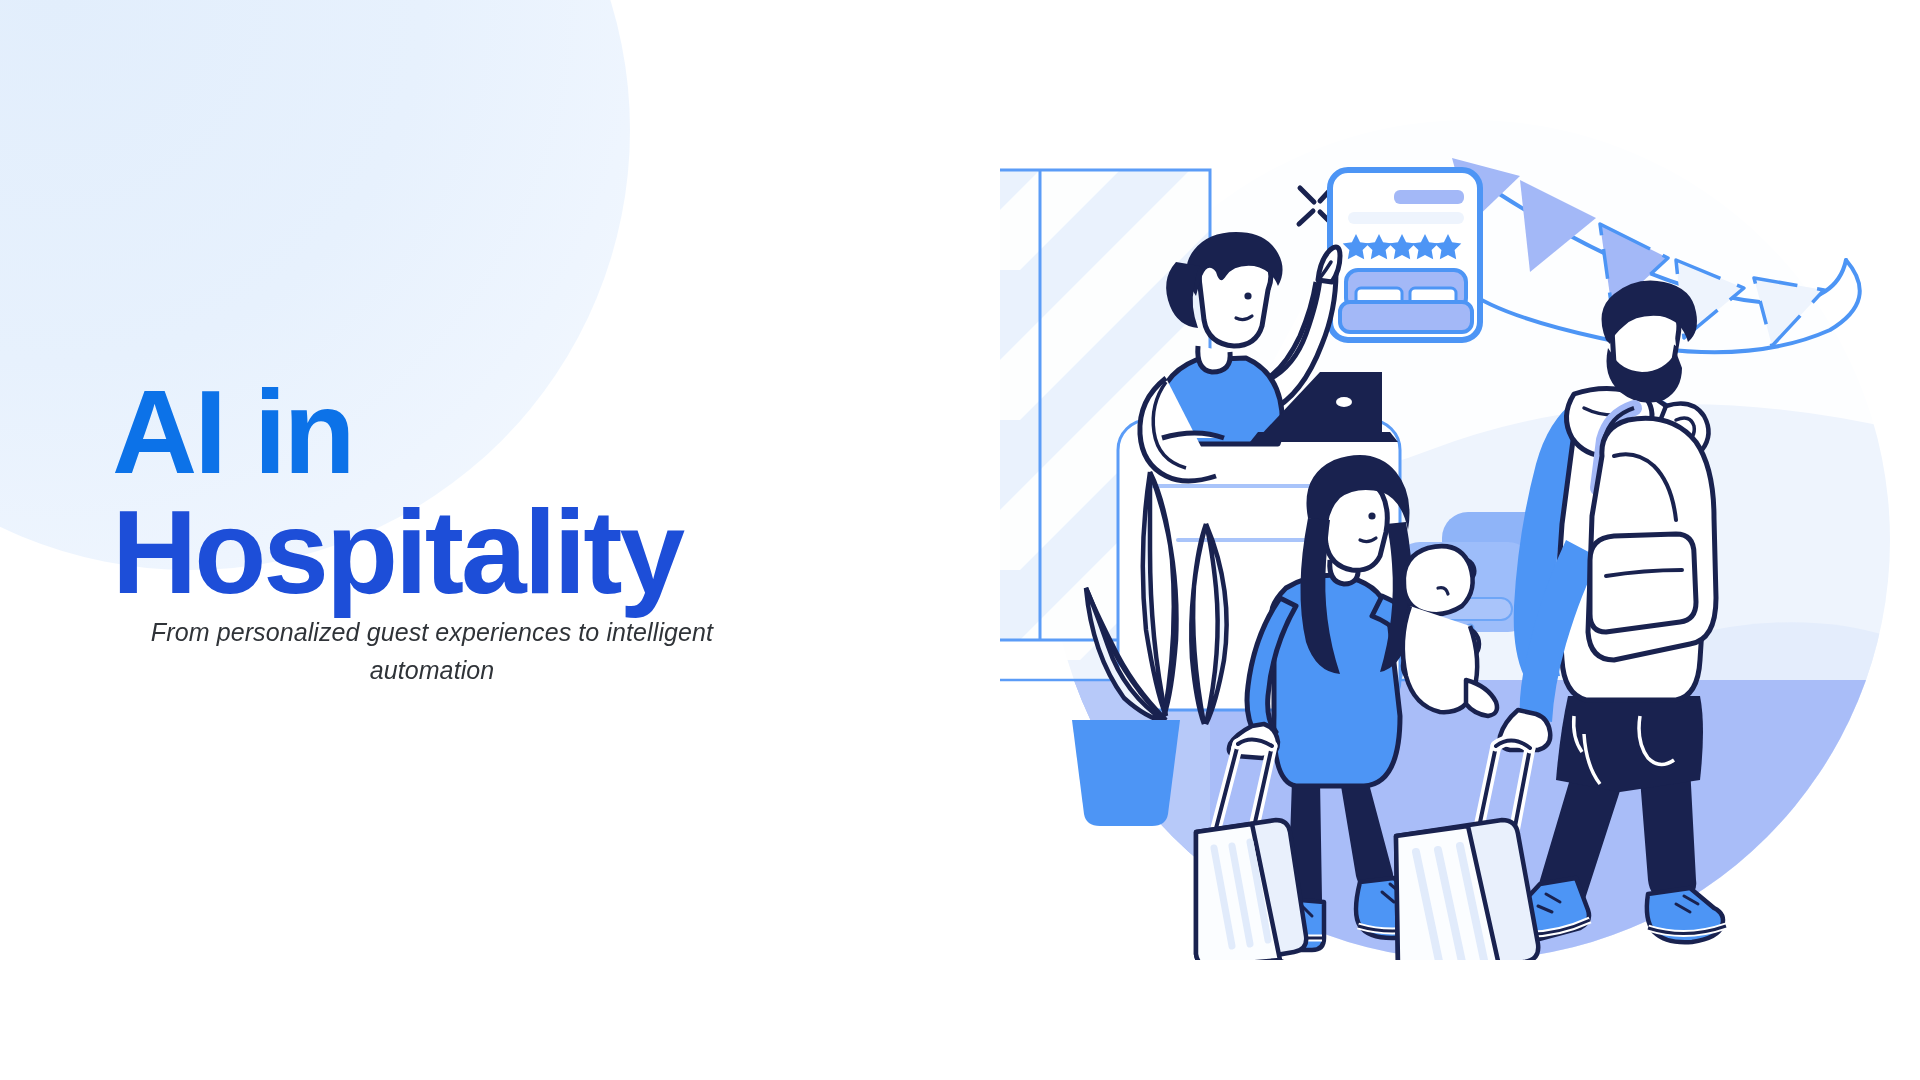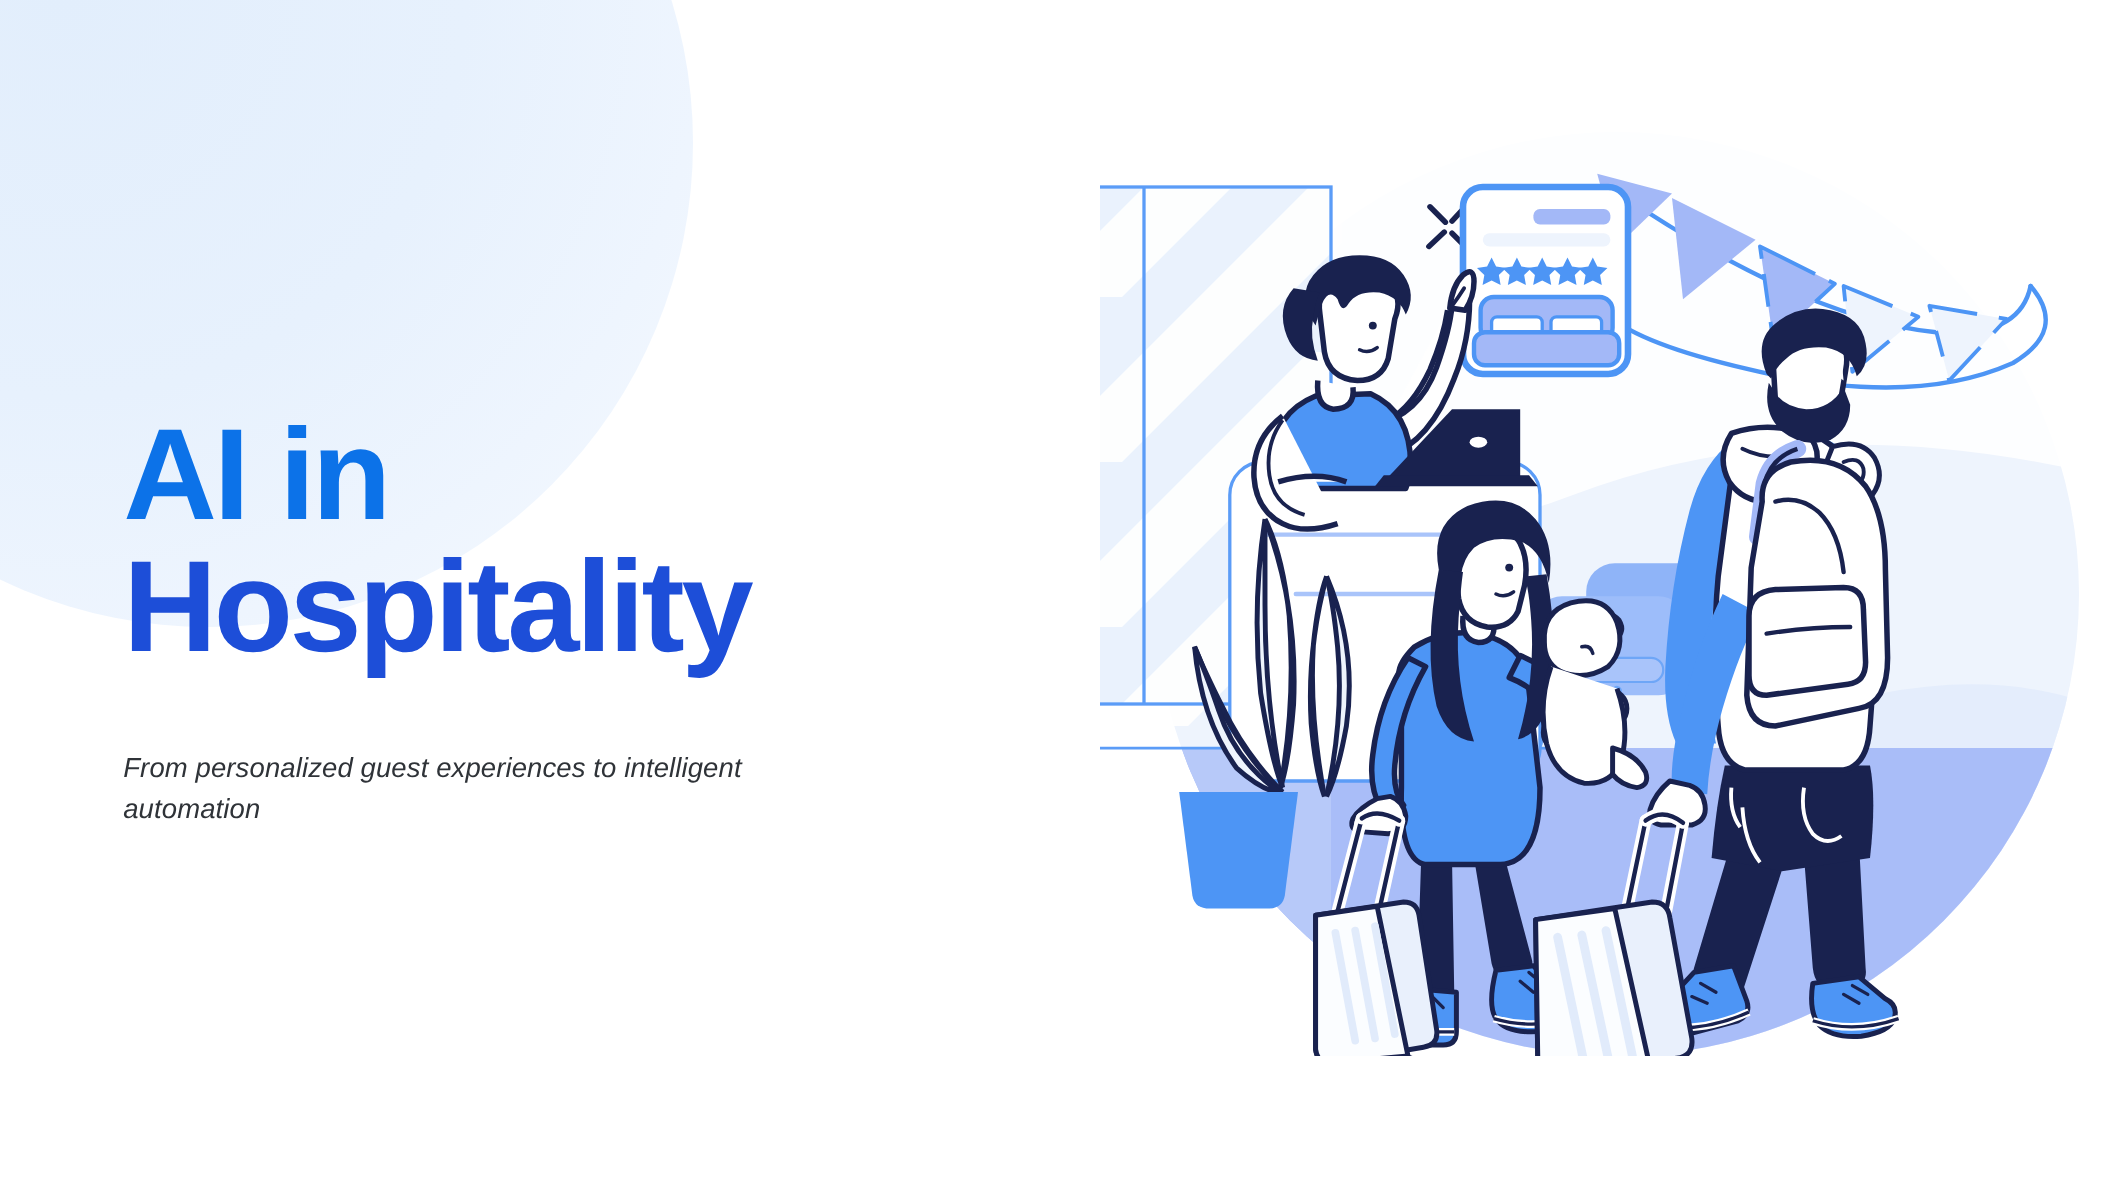--- a/index.html
+++ b/index.html
@@ -38,27 +38,27 @@
     font-size:118px;
     line-height:1.02;
     font-weight:700;
     letter-spacing:-3px;
     color:#000000;
   }
   .headline .line1 { display:block; color:#0c72e8; }
   .headline .line2 { display:block; color:#1d4ed8; }
 
   .subtitle {
-    margin-top:66px;
     font-size:25px;
     line-height:1.52;
     font-style:italic;
     color:#2f3338;
     letter-spacing:.1px;
     max-width:640px;
+    text-align:center;
   }
 
   
   .illus {
     position:absolute;
     left:1000px; top:120px;
     width:900px; height:840px;
   }
   .illus svg { display:block; width:100%; height:100%; }
 </style>

